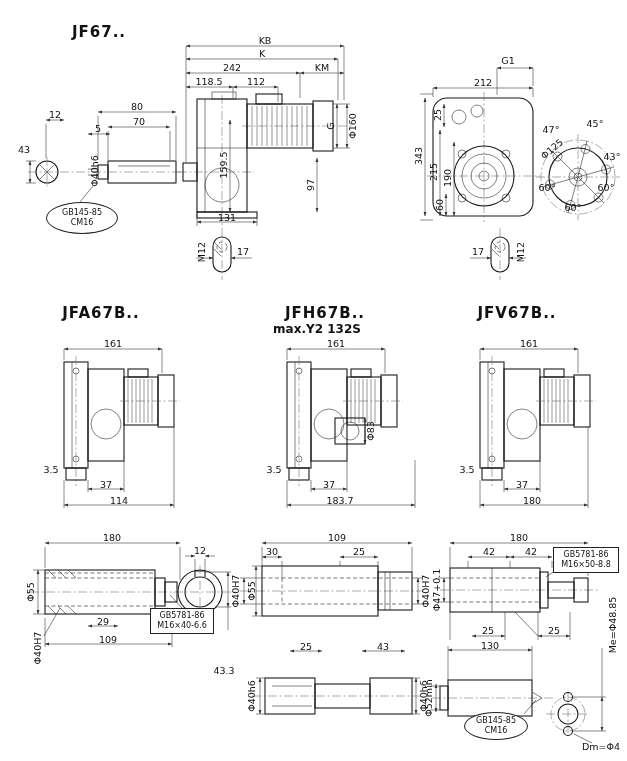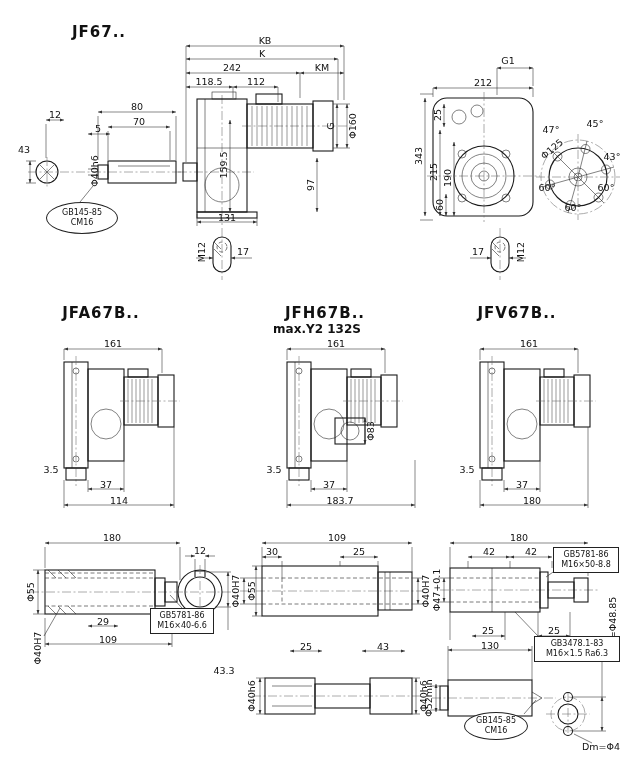--- a/index.html
+++ b/index.html
@@ -374,22 +374,18 @@
     <div>CM16</div>
   </div>
   <div class="callout" style="left:150px;top:608px;width:64px">
     <div>GB5781-86</div>
     <div>M16×40-6.6</div>
   </div>
   <div class="callout" style="left:553px;top:547px;width:66px">
     <div>GB5781-86</div>
     <div>M16×50-8.8</div>
   </div>
-  <div class="callout" style="left:534px;top:636px;width:86px">
-    <div>GB3478.1-83</div>
-    <div>M16×1.5 Ra6.3</div>
-  </div>
   <div class="callout oval" style="left:464px;top:712px;width:64px;height:28px">
     <div>GB145-85</div>
     <div>CM16</div>
   </div>
 
 </div>
 
 </body></html>

